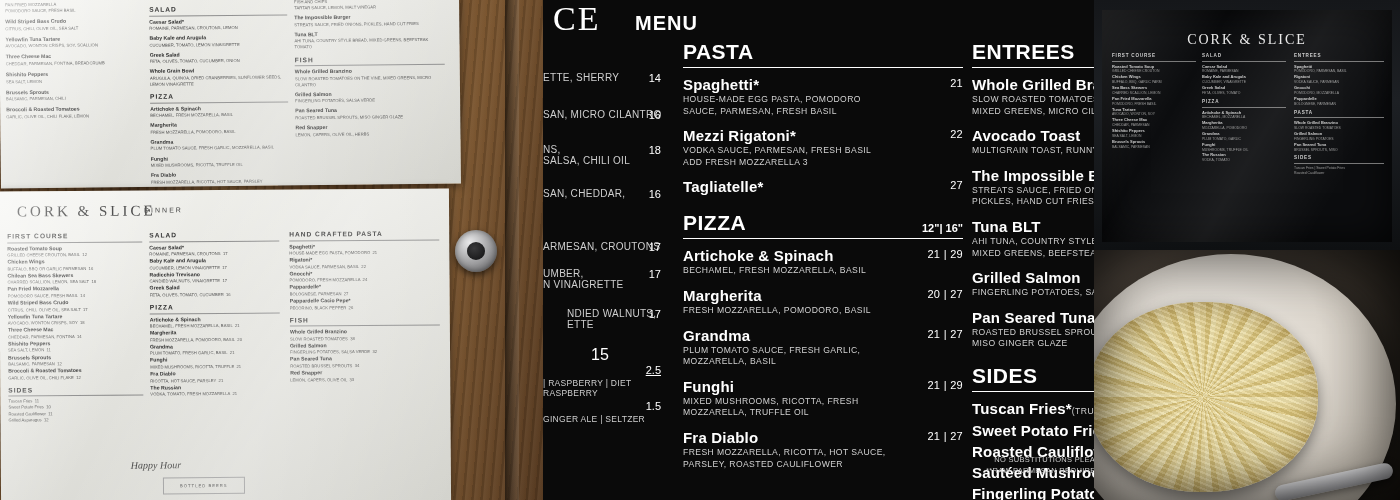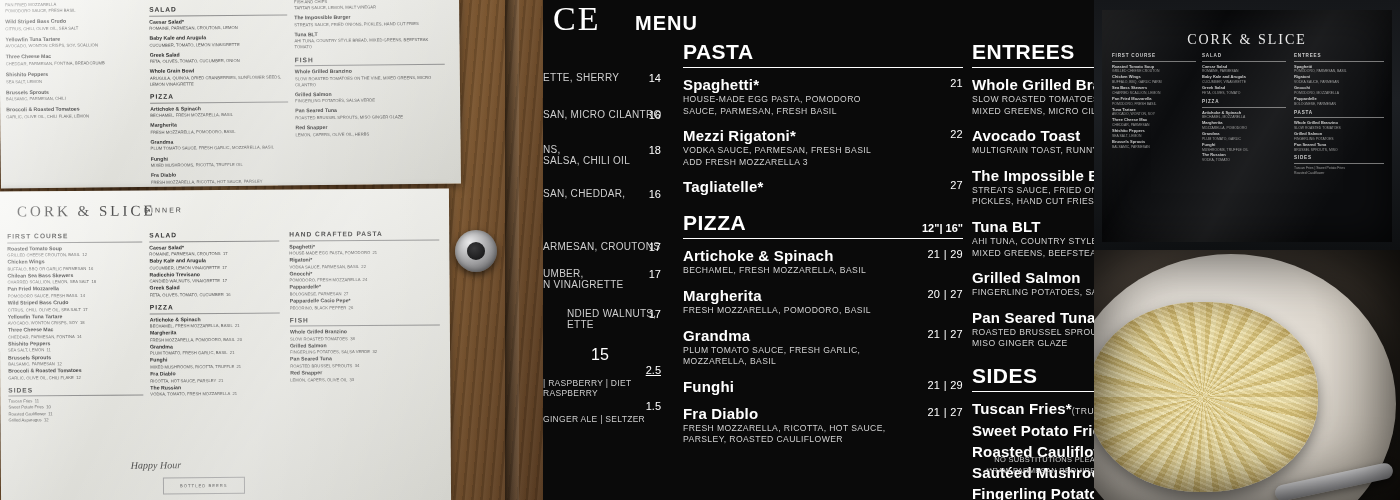--- a/index.html
+++ b/index.html
@@ -329,20 +329,21 @@
         <div class="ds">FRESH MOZZARELLA, POMODORO, BASIL</div>
         <div class="pr">20 | 27</div>
       </div>
       <div class="item">
         <div class="nm">Grandma</div>
         <div class="ds">PLUM TOMATO SAUCE, FRESH GARLIC, MOZZARELLA, BASIL</div>
         <div class="pr">21 | 27</div>
       </div>
       <div class="item">
         <div class="nm">Funghi</div>
+        <div class="ds">MIXED MUSHROOMS, RICOTTA, FRESH MOZZARELLA, TRUFFLE OIL</div>
         <div class="pr">21 | 29</div>
       </div>
       <div class="item">
         <div class="nm">Fra Diablo</div>
         <div class="ds">FRESH MOZZARELLA, RICOTTA, HOT SAUCE, PARSLEY, ROASTED CAULIFLOWER</div>
         <div class="pr">21 | 27</div>
       </div>
 
     </div>
 

